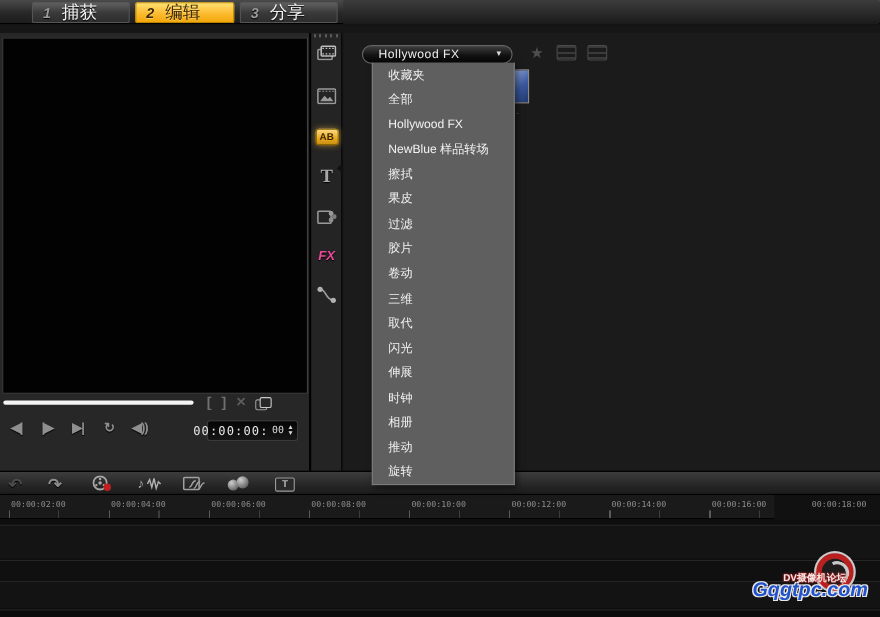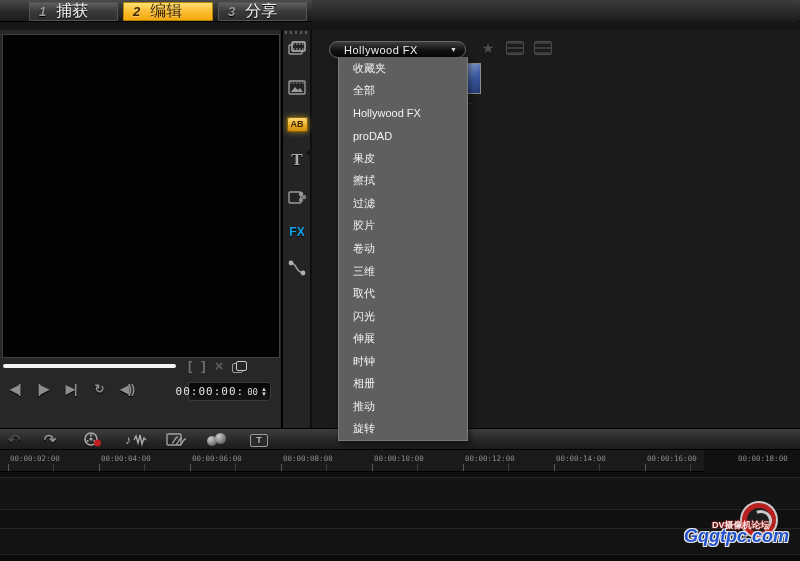--- a/index.html
+++ b/index.html
@@ -61,21 +61,21 @@
   .side-ico { position:absolute; left:0; width:28px; height:24px; display:flex;
     align-items:center; justify-content:center; cursor:pointer; color:#9a9a9a; }
   .side-ico svg { display:block; }
   .ab-chip { width:21px; height:15px; border-radius:3px;
     background:linear-gradient(#ffe08a,#e8a81e 60%,#c58a10);
     box-shadow:0 0 6px rgba(255,200,60,.55), inset 0 0 0 1px #8a6200;
     color:#3c2700; font-size:9px; font-weight:bold; display:flex; align-items:center;
     justify-content:center; letter-spacing:0; }
   .t-glyph { font-family:"Liberation Serif",serif; font-size:17px; font-weight:bold; color:#a8a8a8;
     text-shadow:0 1px 1px #000; }
-  .fx-glyph { font-size:12px; font-weight:bold; color:#0ea5e9;
+  .fx-glyph { font-size:12px; font-weight:bold; font-style:italic; color:#ec4899;
     text-shadow:0 1px 1px #000; }
   .active-notch { position:absolute; left:23px; top:119px; width:0; height:0;
     border-top:4px solid transparent; border-bottom:4px solid transparent;
     border-right:5px solid #111; }
 
   
   .library { position:absolute; left:312px; top:30px; width:488px; height:398px; background:#1b1b1b; }
   .dd-button { position:absolute; left:17px; top:11px; width:137px; height:17px;
     background:linear-gradient(#3e3e3e,#121212 55%,#060606); border:1px solid #666;
     border-radius:9px; display:flex; align-items:center; padding:0 8px 0 14px; cursor:pointer; }
@@ -253,23 +253,23 @@
       <span class="gal-ico"></span>
     </div>
     <div class="thumb-sliver"></div>
     <div class="thumb-dots">...</div>
   </div>
 
   <div class="dd-list">
     <div class="dd-item">收藏夹</div>
     <div class="dd-item">全部</div>
     <div class="dd-item">Hollywood FX</div>
-    <div class="dd-item">proDAD</div>
+    <div class="dd-item">NewBlue 样品转场</div>
+    <div class="dd-item">擦拭</div>
     <div class="dd-item">果皮</div>
-    <div class="dd-item">擦拭</div>
     <div class="dd-item">过滤</div>
     <div class="dd-item">胶片</div>
     <div class="dd-item">卷动</div>
     <div class="dd-item">三维</div>
     <div class="dd-item">取代</div>
     <div class="dd-item">闪光</div>
     <div class="dd-item">伸展</div>
     <div class="dd-item">时钟</div>
     <div class="dd-item">相册</div>
     <div class="dd-item">推动</div>

